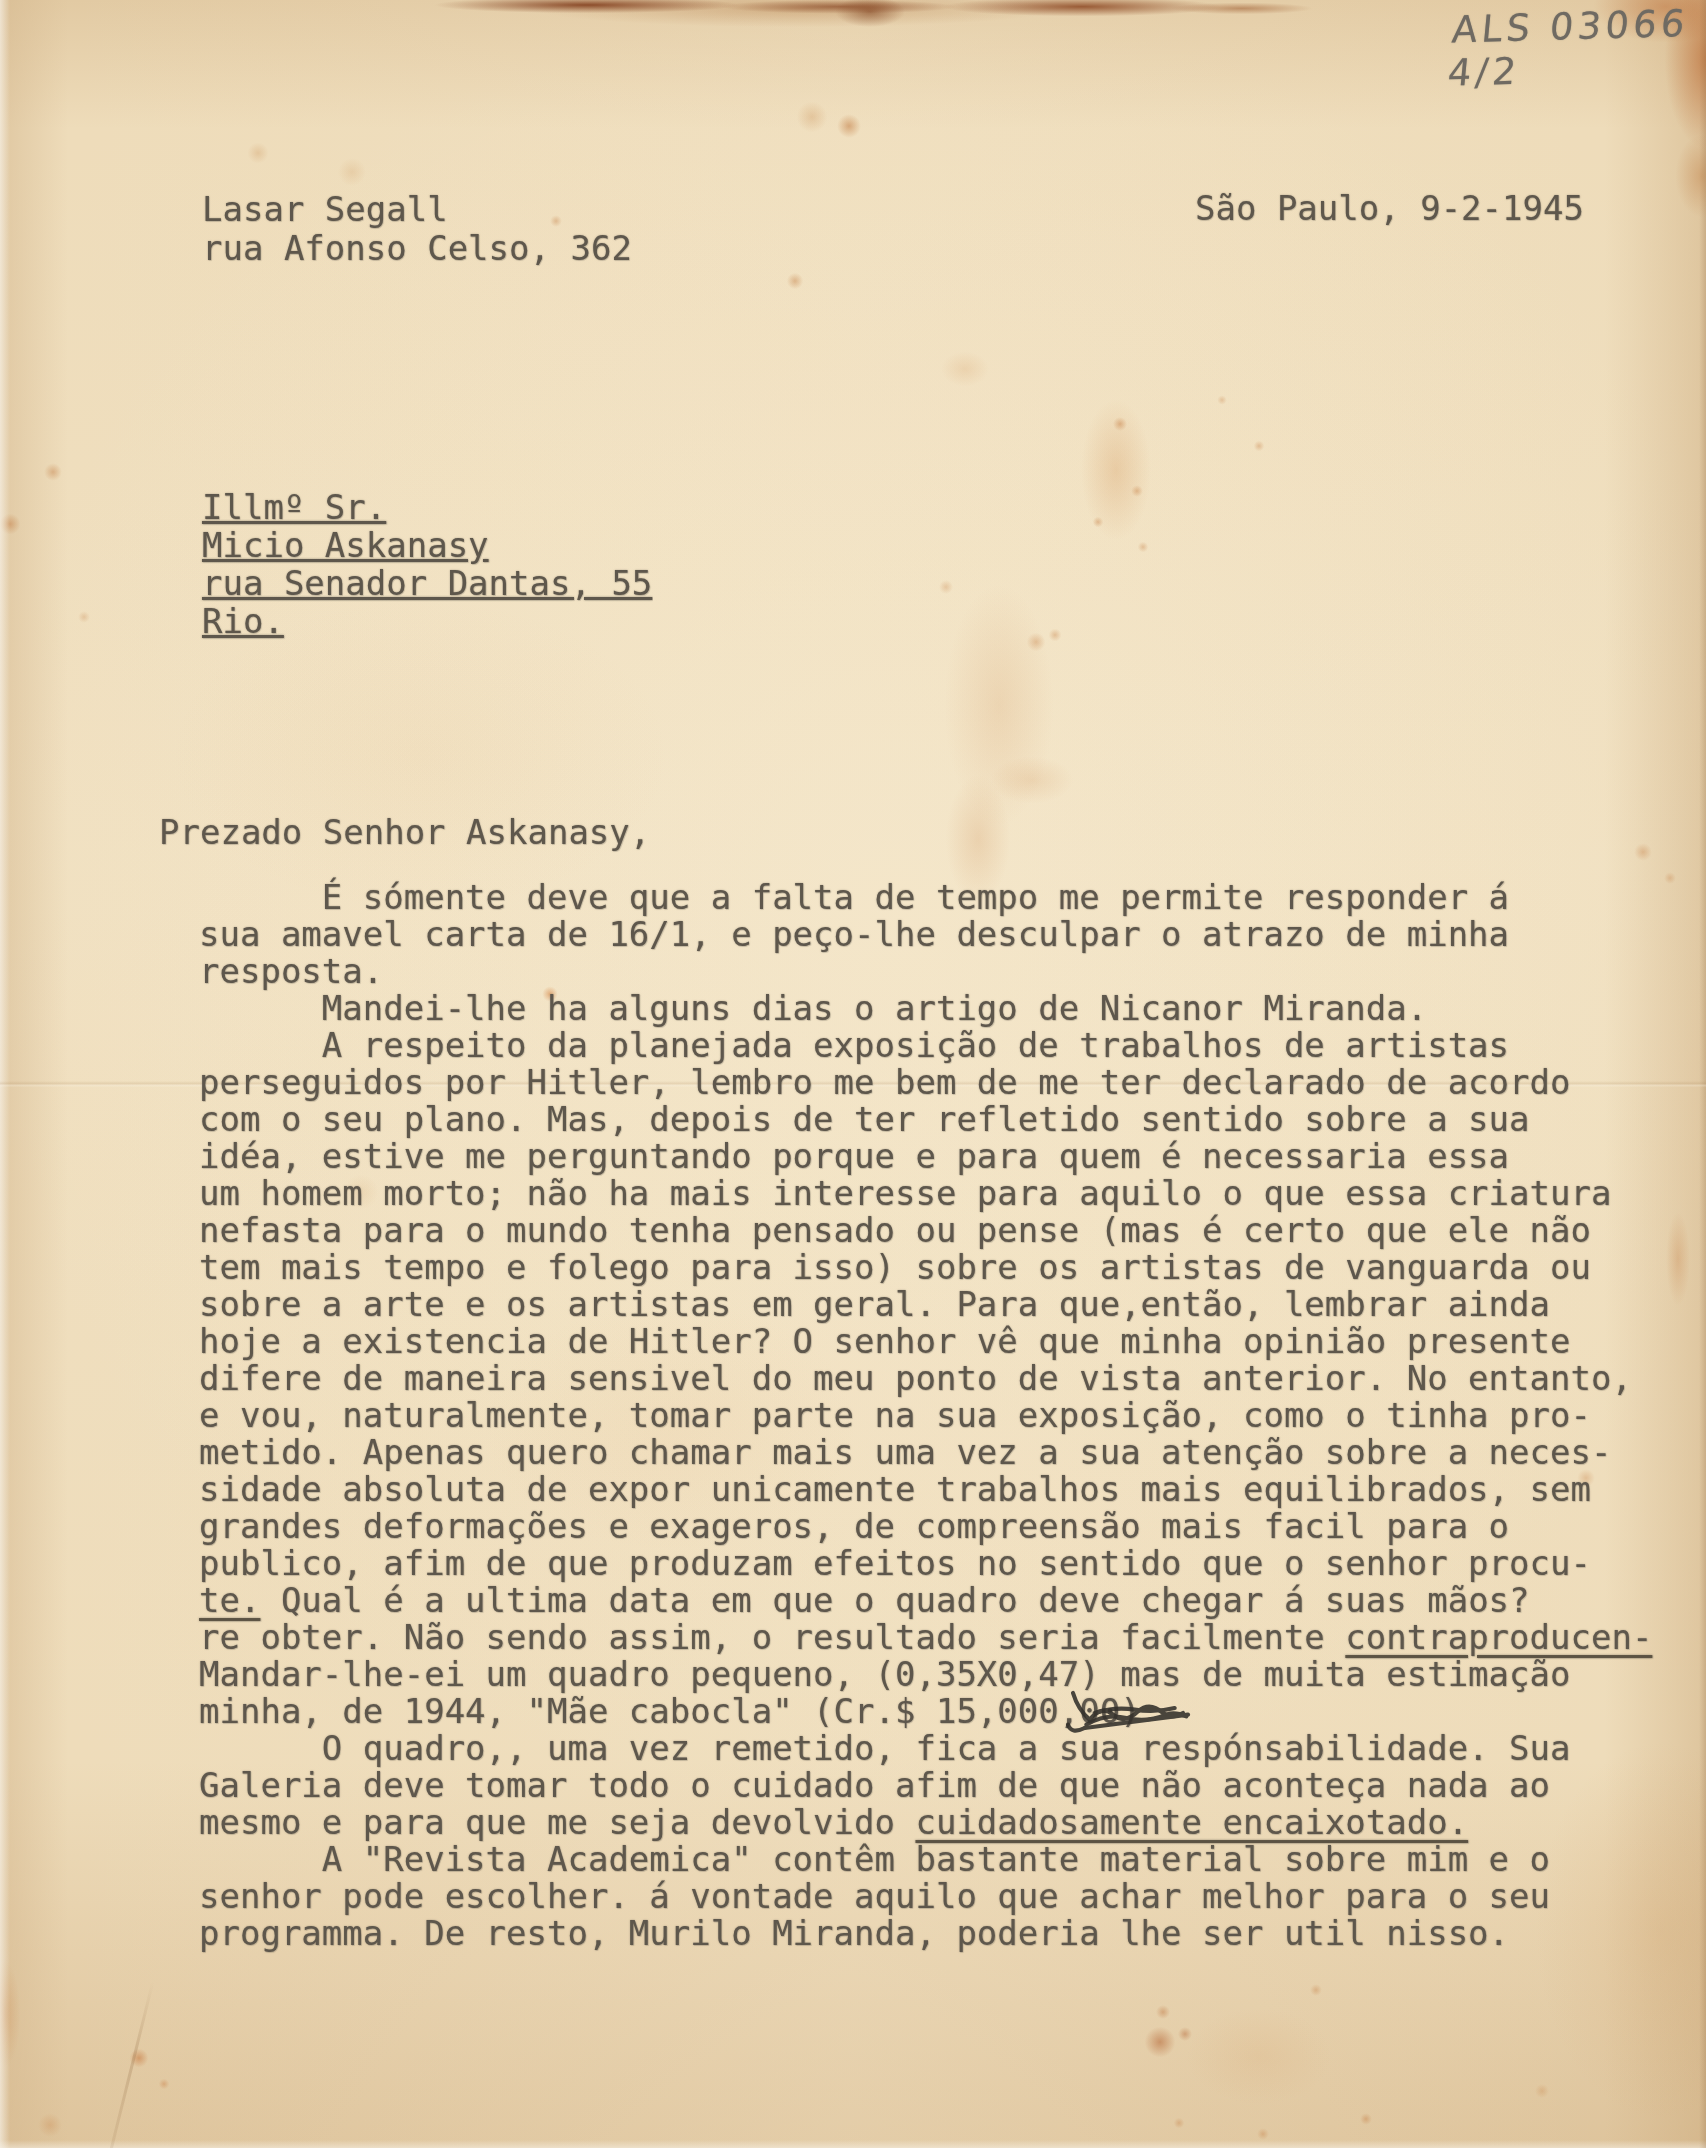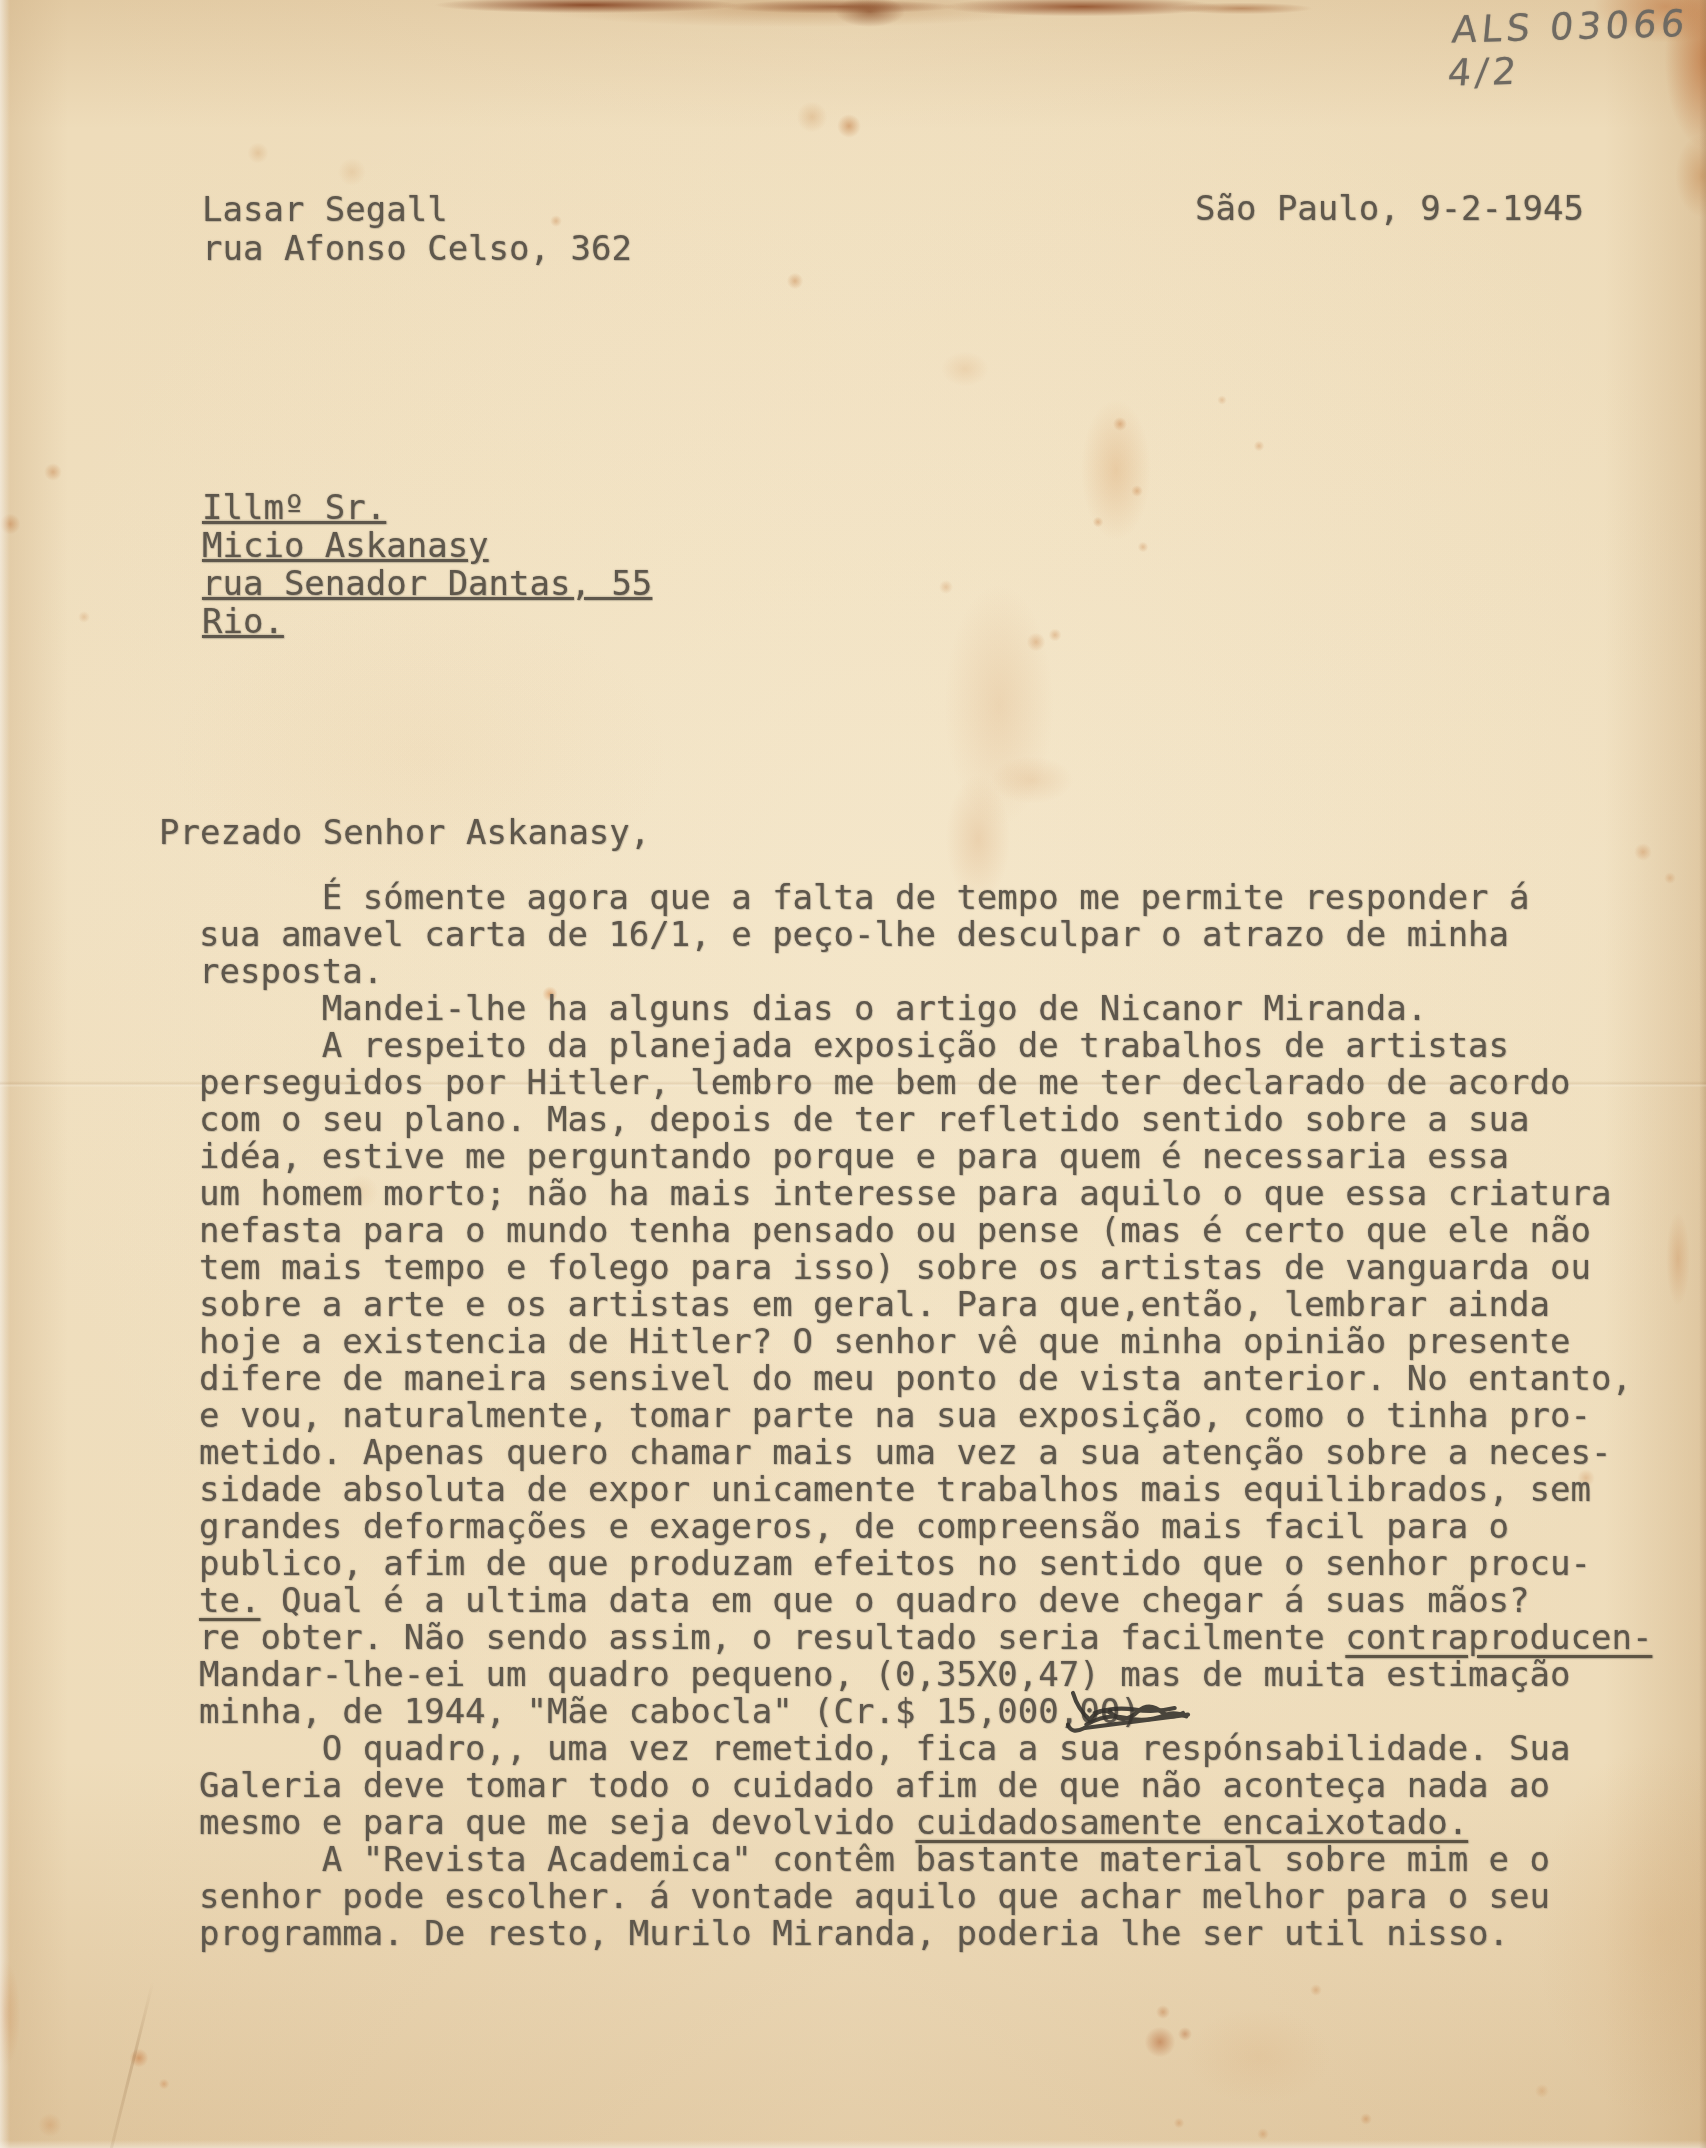--- a/index.html
+++ b/index.html
@@ -135,21 +135,21 @@
   <div class="typed recipient">
       <div class="tline">Illmº Sr.</div>
       <div class="tline">Micio Askanasy</div>
       <div class="tline">rua Senador Dantas, 55</div>
       <div class="tline">Rio.</div>
     </div>
 
   <div class="typed salutation">Prezado Senhor Askanasy,</div>
 
   <div class="typed body-block">
-      <div class="tline"><span>      É sómente agora que a falta de tempo me permite responder á</span></div>
+      <div class="tline"><span>      É sómente deve que a falta de tempo me permite responder á</span></div>
       <div class="tline"><span>sua amavel carta de 16/1, e peço-lhe desculpar o atrazo de minha</span></div>
       <div class="tline"><span>resposta.</span></div>
       <div class="tline"><span>      Mandei-lhe ha alguns dias o artigo de Nicanor Miranda.</span></div>
       <div class="tline"><span>      A respeito da planejada exposição de trabalhos de artistas</span></div>
       <div class="tline"><span>perseguidos por Hitler, lembro me bem de me ter declarado de acordo</span></div>
       <div class="tline"><span>com o seu plano. Mas, depois de ter refletido sentido sobre a sua</span></div>
       <div class="tline"><span>idéa, estive me perguntando porque e para quem é necessaria essa</span></div>
       <div class="tline"><span>um homem morto; não ha mais interesse para aquilo o que essa criatura</span></div>
       <div class="tline"><span>nefasta para o mundo tenha pensado ou pense (mas é certo que ele não</span></div>
       <div class="tline"><span>tem mais tempo e folego para isso) sobre os artistas de vanguarda ou</span></div>

